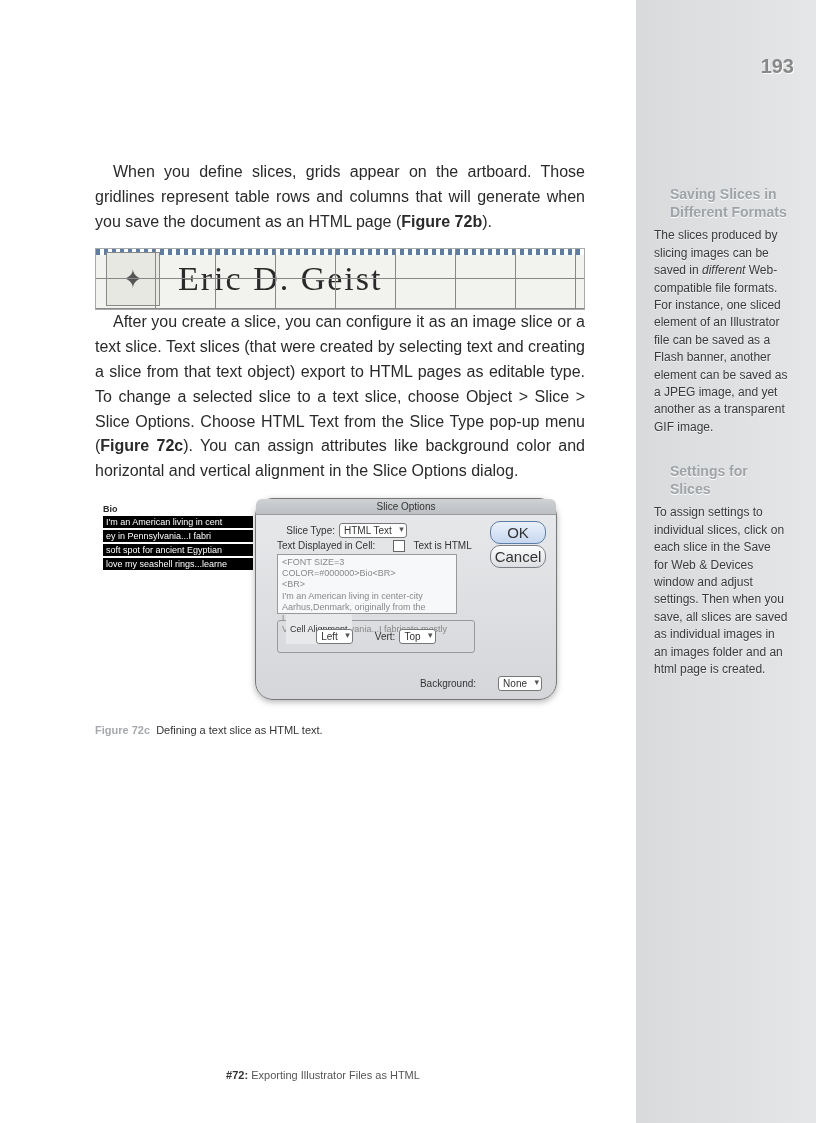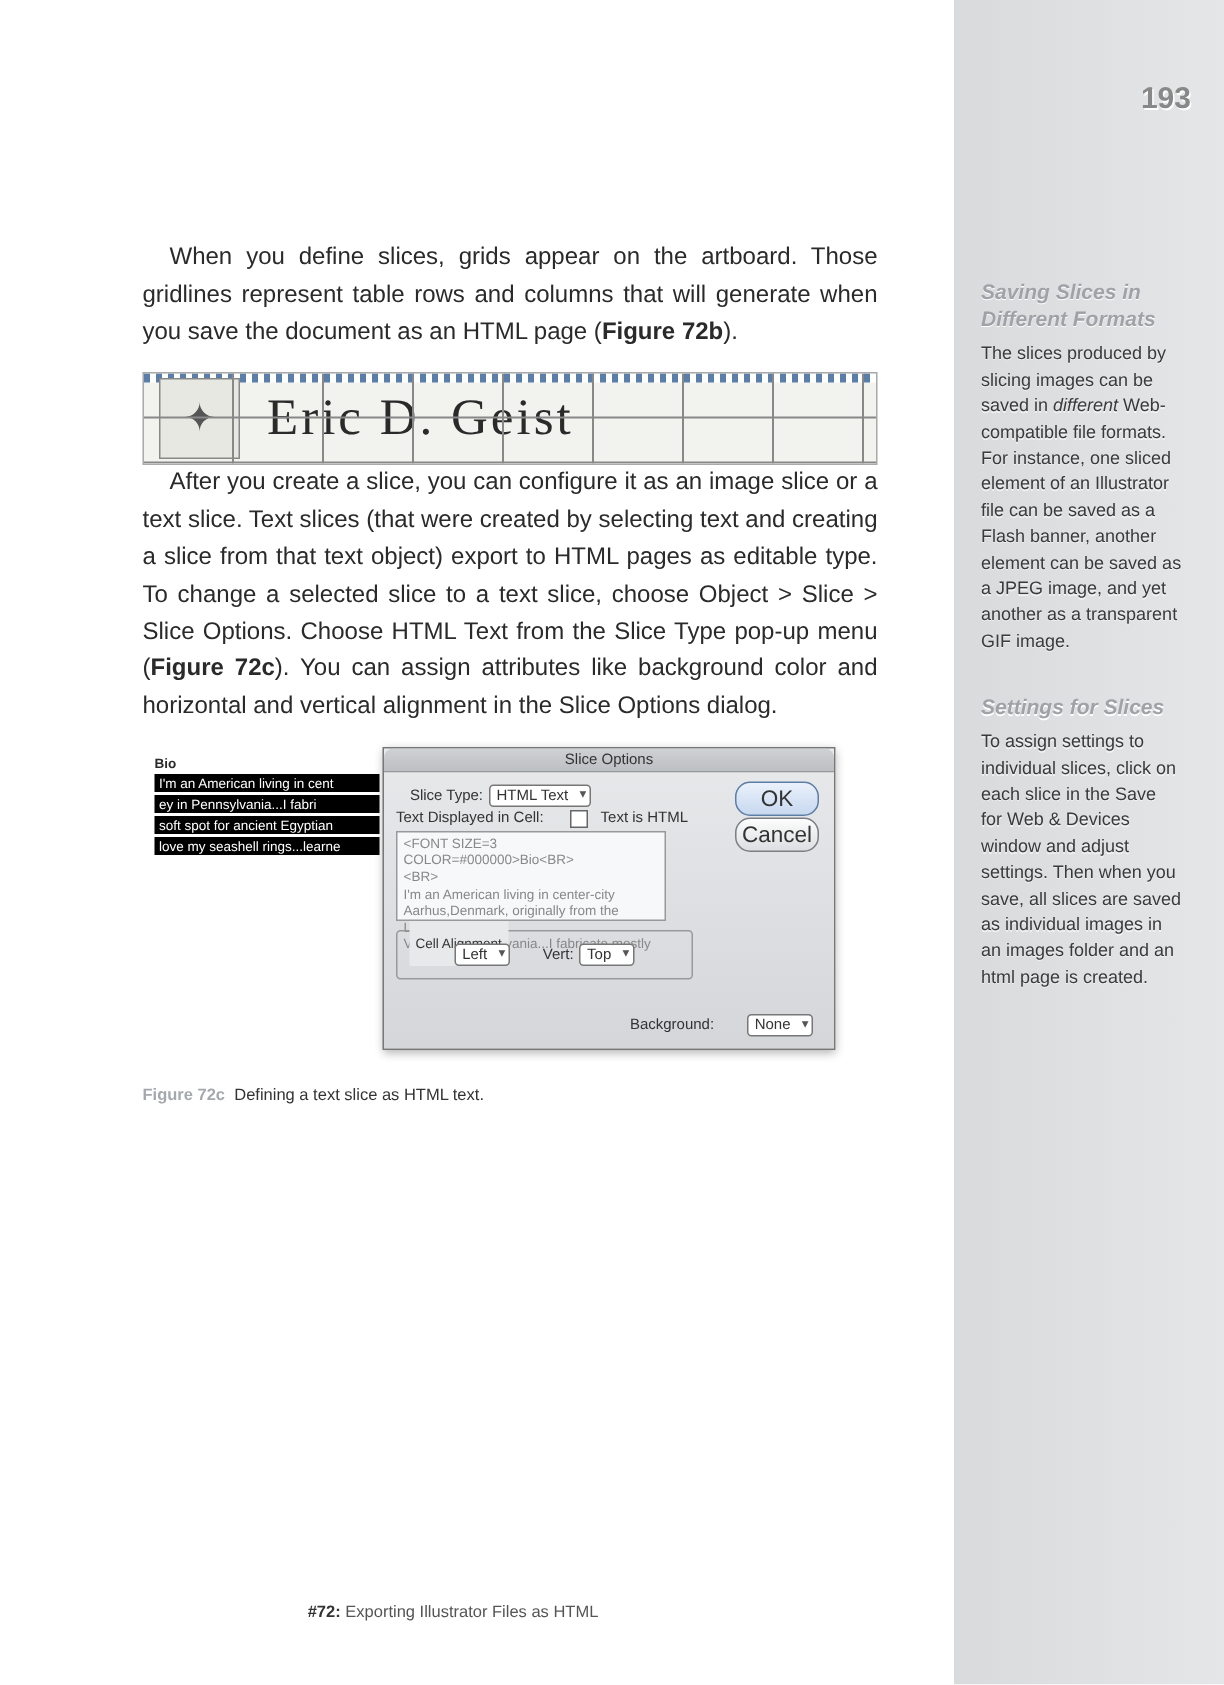--- a/index.html
+++ b/index.html
@@ -30,23 +30,22 @@
     font-size: 20px;
     font-weight: bold;
     color: #888;
     text-shadow: 1px 1px 0 #fff;
   }
   .sb-head {
     font-size: 14px;
     font-weight: bold;
     color: #9fa3a7;
     text-shadow: 0 1px 0 #fff;
-    margin: 0 0 6px 0;
+    margin: 0 0 6px 16px;
     line-height: 1.3;
-    font-style: italic;
   }
   .sb-body {
     font-size: 12px;
     color: #3a3a3a;
     line-height: 1.45;
     margin: 0 0 26px 0;
     text-shadow: 0 1px 0 rgba(255,255,255,0.6);
   }
   .sb-body em { font-style: italic; }
   .sb-block-1 { margin-top: 130px; }
@@ -123,31 +122,31 @@
     font-size: 9px;
   }
   .bio-title { font-weight: bold; }
   .bio-line {
     background:#000; color:#fff; padding:1px 3px; margin-top:2px;
     white-space: nowrap; overflow:hidden;
   }
   .dialog {
     position:absolute; left:160px; top:0; width:300px; height:200px;
     background: linear-gradient(#e8e9eb,#d4d6d9);
-    border:1px solid #777; border-radius:0;
+    border:1px solid #777; border-radius:18px;
     box-shadow: 0 2px 6px rgba(0,0,0,.3);
     font-size:10px; color:#333;
   }
   .dlg-title {
     text-align:center; font-size:10px; padding:2px 0;
     background: linear-gradient(#cfd1d4,#bcbfc3);
     border-bottom:1px solid #999;
     border-radius:6px 6px 0 0;
   }
-  .dlg-body { padding:6px 8px; }
+  .dlg-body { padding:6px 8px;margin-left:13px; }
   .dlg-row { display:flex; align-items:center; gap:4px; margin:2px 0; }
   .dlg-label { min-width:58px; text-align:right; }
   .sel {
     background:#fff; border:1px solid #777; border-radius:3px;
     padding:1px 14px 1px 4px; position:relative; font-size:10px;
   }
   .sel::after{
     content:"▾"; position:absolute; right:2px; top:0; font-size:9px; color:#555;
   }
   .cbox {
@@ -165,21 +164,21 @@
     position:absolute; right:10px; width:54px; text-align:center;
     font-size:15px; border-radius:10px; padding:2px 0;
     background:linear-gradient(#fdfdfd,#dcdee1); border:1px solid #7a7f85;
   }
   .btn-ok { top:22px; background:linear-gradient(#eaf1fb,#c7d8ef); border-color:#5b7ea8; }
   .btn-cancel { top:46px; }
   .bg-row { position:absolute; bottom:8px; right:14px; display:flex; align-items:center; gap:22px; }
 
   .footer {
     position:absolute; bottom:42px; left:0; width:604px; text-align:center;
-    font-size:11px; color:#555;
+    font-size:11px; color:#555;padding-left:21px;
   }
   .footer .ftag { font-weight: bold; color:#333; }
 </style>
 </head>
 <body>
 
 <div class="sidebar">
   <div class="pagenum">193</div>
 
   <div class="sb-block-1">

